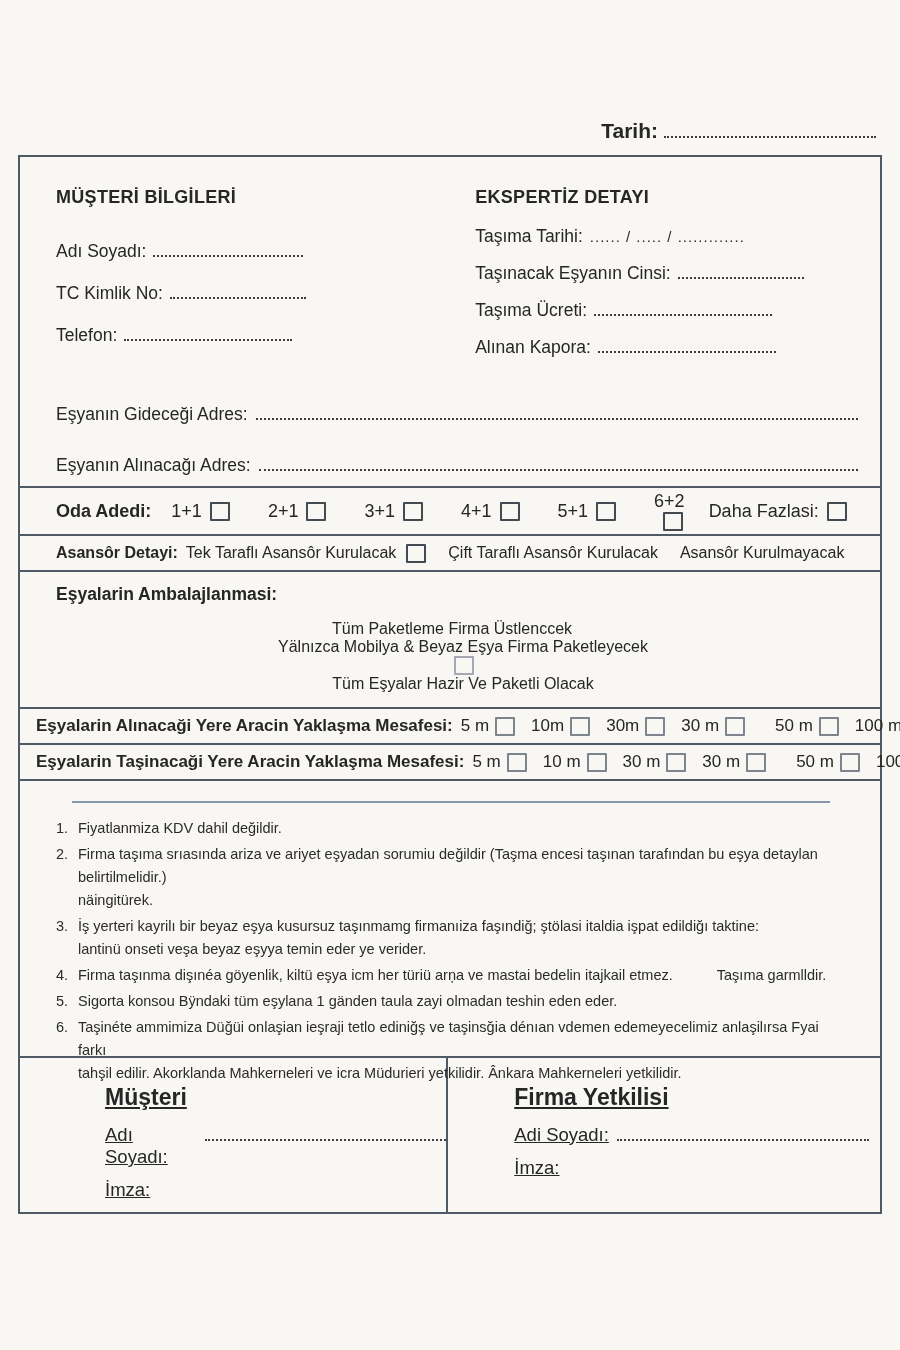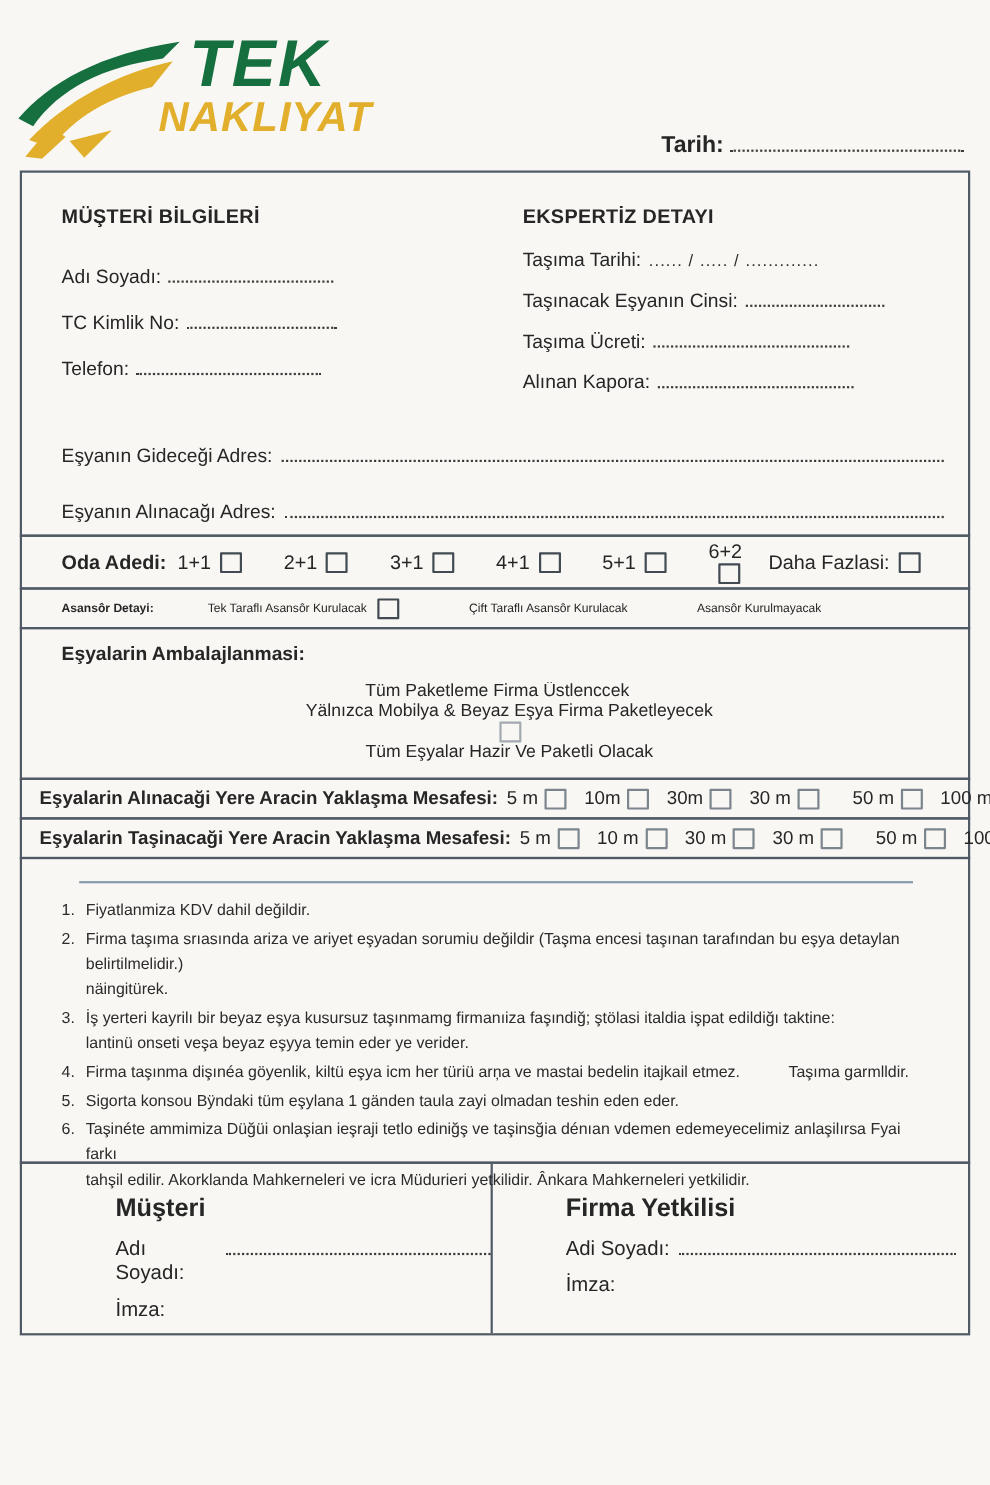--- a/index.html
+++ b/index.html
@@ -50,26 +50,26 @@
   .dotstext{margin-left:7px;letter-spacing:1px;font-size:15px;color:#2b2b2b;}
   .addr{display:flex;align-items:baseline;font-size:17.5px;margin:0 22px 0 36px;padding-top:30px;}
   .addr .dots{flex:1;margin-left:8px;}
 
   
   .row{display:flex;align-items:center;padding:0 20px 0 36px;font-size:18px;white-space:nowrap;}
   .row-oda{height:50px;}
   .row-oda .opt{display:flex;align-items:center;margin-right:38px;}
   .row-oda .opt:nth-child(7){margin-right:24px;flex-direction:column;}
   .row-oda .opt .cb{margin-left:8px;}
-  .row-oda .lbl{margin-right:10px;}
+  .row-oda .lbl{margin-right:20px;}
   .row-daire{height:39px;font-size:17px;}
   .row-daire .lbl{margin-right:10px;}
   .row-daire .dots{margin:0 14px 0 4px;}
   .row-daire .second{font-size:17.5px;letter-spacing:0.4px;}
-  .row-asansor{height:38px;font-size:11px;gap:41px;}
+  .row-asansor{height:38px;font-size:16px;}
   .row-asansor .lbl{margin-right:8px;}
   .row-asansor .opt{display:flex;align-items:center;margin-right:22px;}
   .row-asansor .opt .cb{margin-left:10px;}
 
   .row-ambalaj{display:block;padding:12px 10px 14px 36px;}
   .row-ambalaj .lbl{font-size:17.5px;font-weight:bold;margin-bottom:15px;}
   .amb-opts{display:flex;align-items:center;font-size:16px;white-space:nowrap;overflow:hidden;flex-direction:column;}
   .amb-opts .gap1{margin-right:22px;}
   .amb-opts .cb{margin:0 7px 0 9px;}
 
@@ -86,45 +86,33 @@
   ol.terms li{
     counter-increment:t;
     position:relative;padding-left:22px;
     font-size:14.5px;line-height:23px;color:#2b2b2b;
     margin-bottom:3px;white-space:pre-line;
   }
   ol.terms li::before{content:counter(t) ".";position:absolute;left:0;top:0;}
 
   
   .sig-box{height:158px;display:flex;}
-  .sig-cell{width:49.8%;box-sizing:border-box;padding:26px 0 0 85px;}
+  .sig-cell{width:49.8%;box-sizing:border-box;padding:26px 0 0 85px;text-decoration:underline;}
   .sig-cell.first{border-right:2px solid #4f5a65;}
   .sig-cell.second{padding-left:66px;}
   .sig-title{font-size:23px;font-weight:bold;margin-bottom:12px;}
   .sig-row{font-size:18.5px;margin-bottom:11px;display:flex;align-items:baseline;}
   .sig-row .dots{width:252px;margin-left:8px;}
 </style>
 </head>
 <body>
 
 <div class="page">
 
   <header class="hdr">
-    <div class="logo">
-      <svg class="swoosh" viewBox="0 0 170 125">
-        <path d="M3,80 C34,44 86,14 167,2 L150,19 C90,27 44,50 18,88 Z" fill="#166f3f"></path>
-        <path d="M14,102 C52,62 104,34 160,22 L139,48 C96,58 58,80 37,110 Z" fill="#e2af2c"></path>
-        <path d="M10,119 L36,88 L51,99 L27,121 Z" fill="#e2af2c"></path>
-        <path d="M55,103 L98,92 L70,120 Z" fill="#e2af2c"></path>
-      </svg>
-      <div class="logo-text">
-        <div class="logo-tek">TEK</div>
-        <div class="logo-nak">NAKLIYAT</div>
-      </div>
-    </div>
     <div class="date-row">
       <span class="b">Tarih:</span>
       <span class="dots"></span>
     </div>
   </header>
 
   <section class="box box1">
     <div class="cols">
       <div class="col-left">
         <div class="sec-title">MÜŞTERİ BİLGİLERİ</div>

